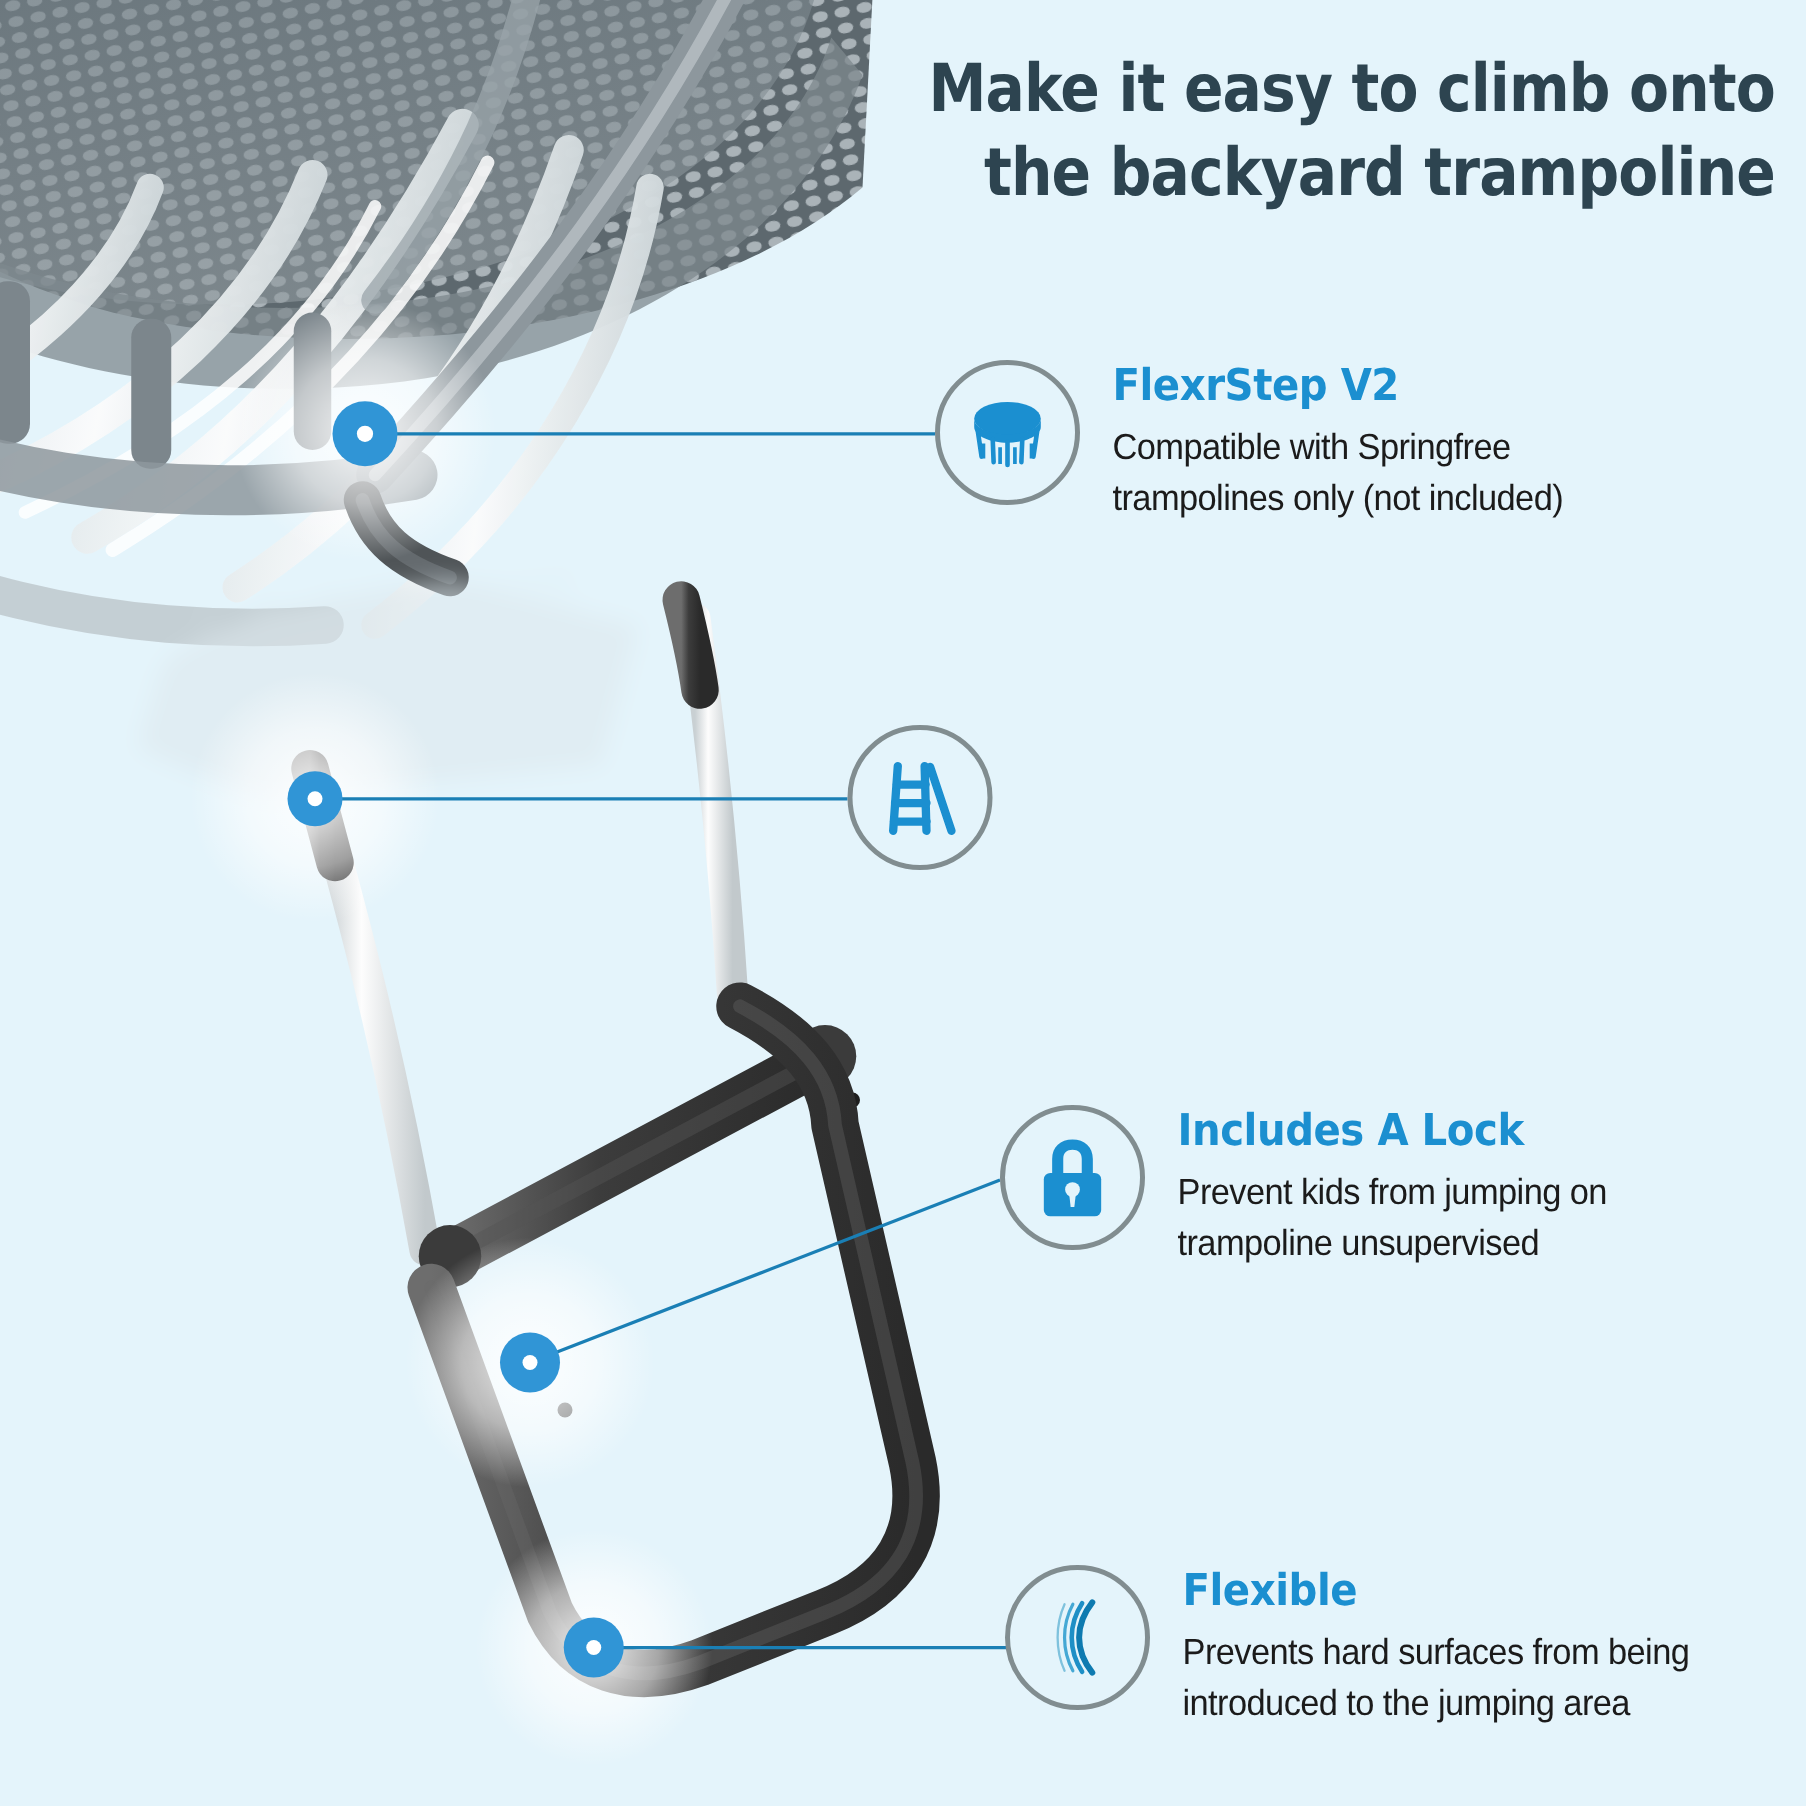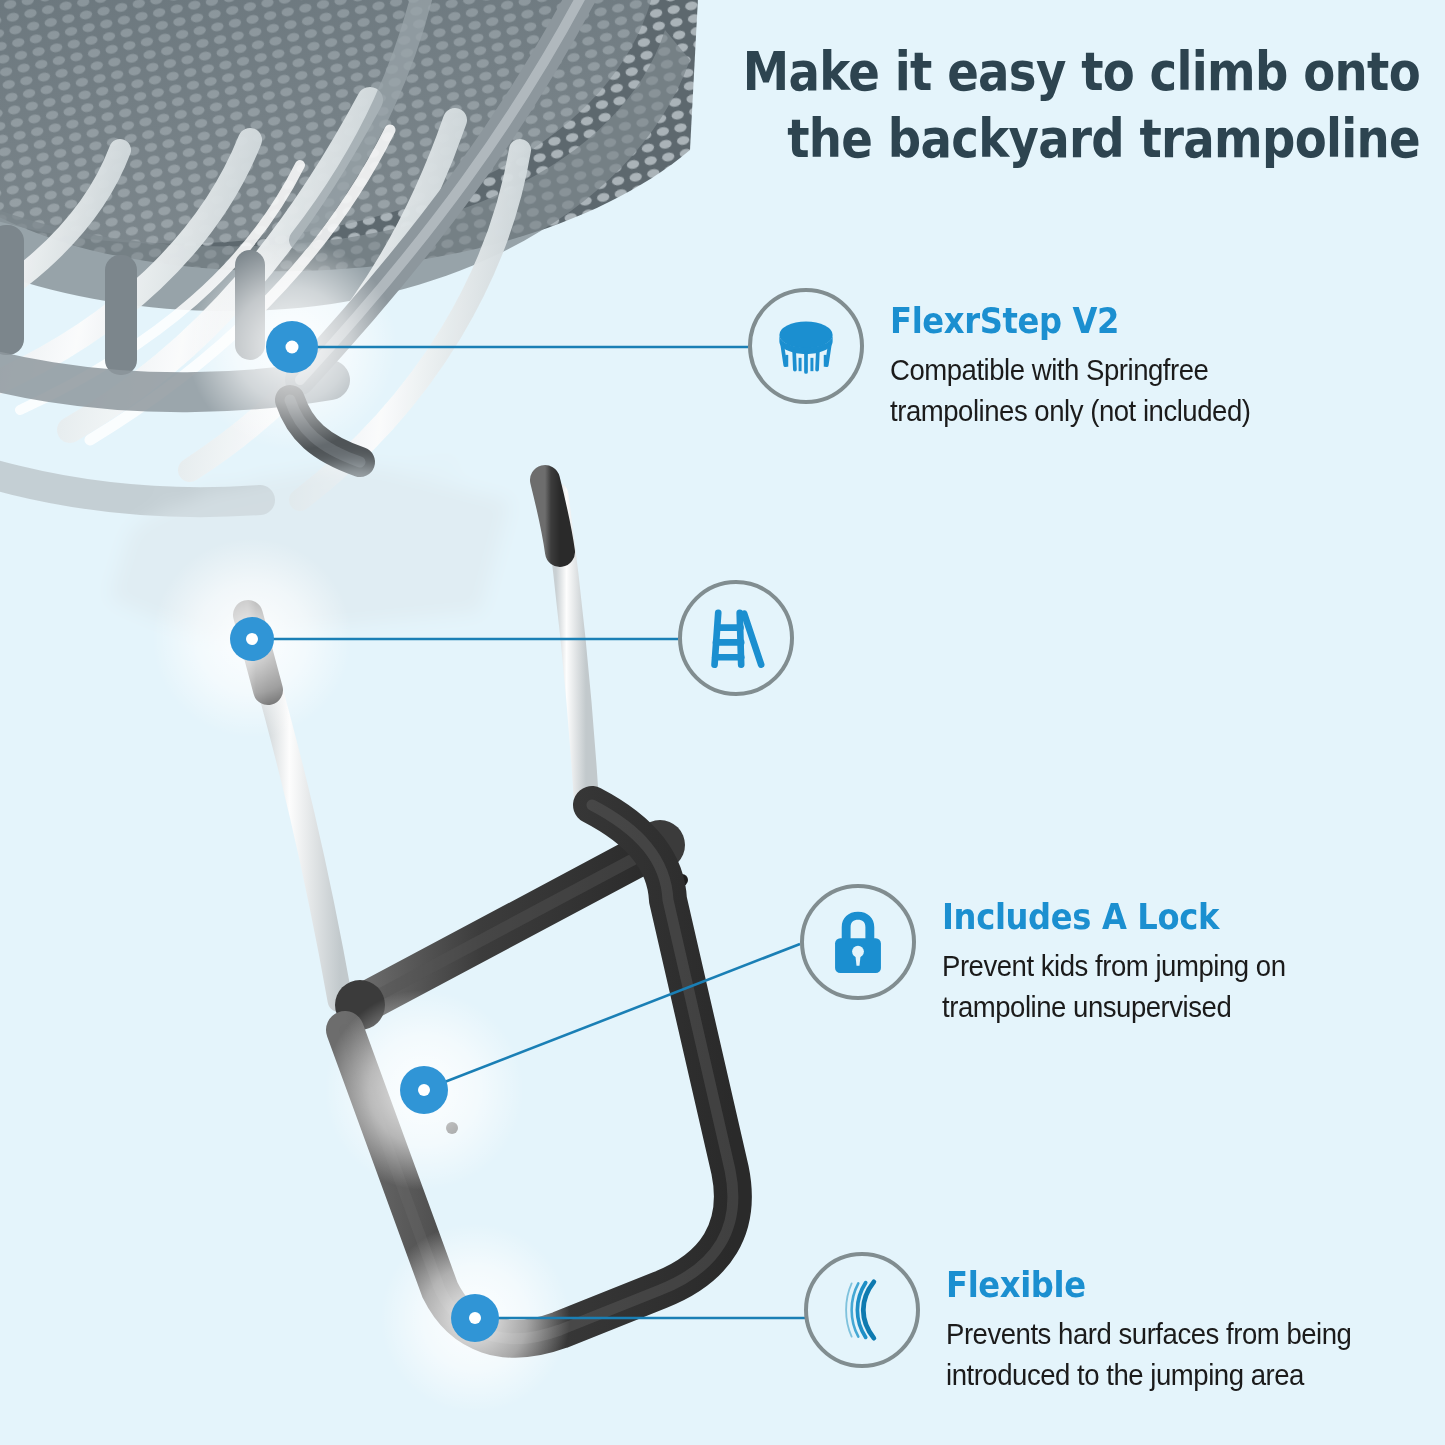--- a/index.html
+++ b/index.html
@@ -68,21 +68,20 @@
   .icon-glyph {
     position: relative;
     width: 74px;
     height: 74px;
   }
   .icon-glyph svg { display: block; width: 100%; height: 100%; }
 
   .feature-text {
     padding-left: 22px;
     padding-top: 6px;
-    margin-top: 12px;
   }
   .feature-title {
     color: #1b8fd0;
     font-family: "DejaVu Sans", sans-serif;
     font-weight: 700;
     font-size: 35px;
     line-height: 1.1;
     letter-spacing: -0.4px;
     transform: scaleX(0.92);
     transform-origin: left center;

